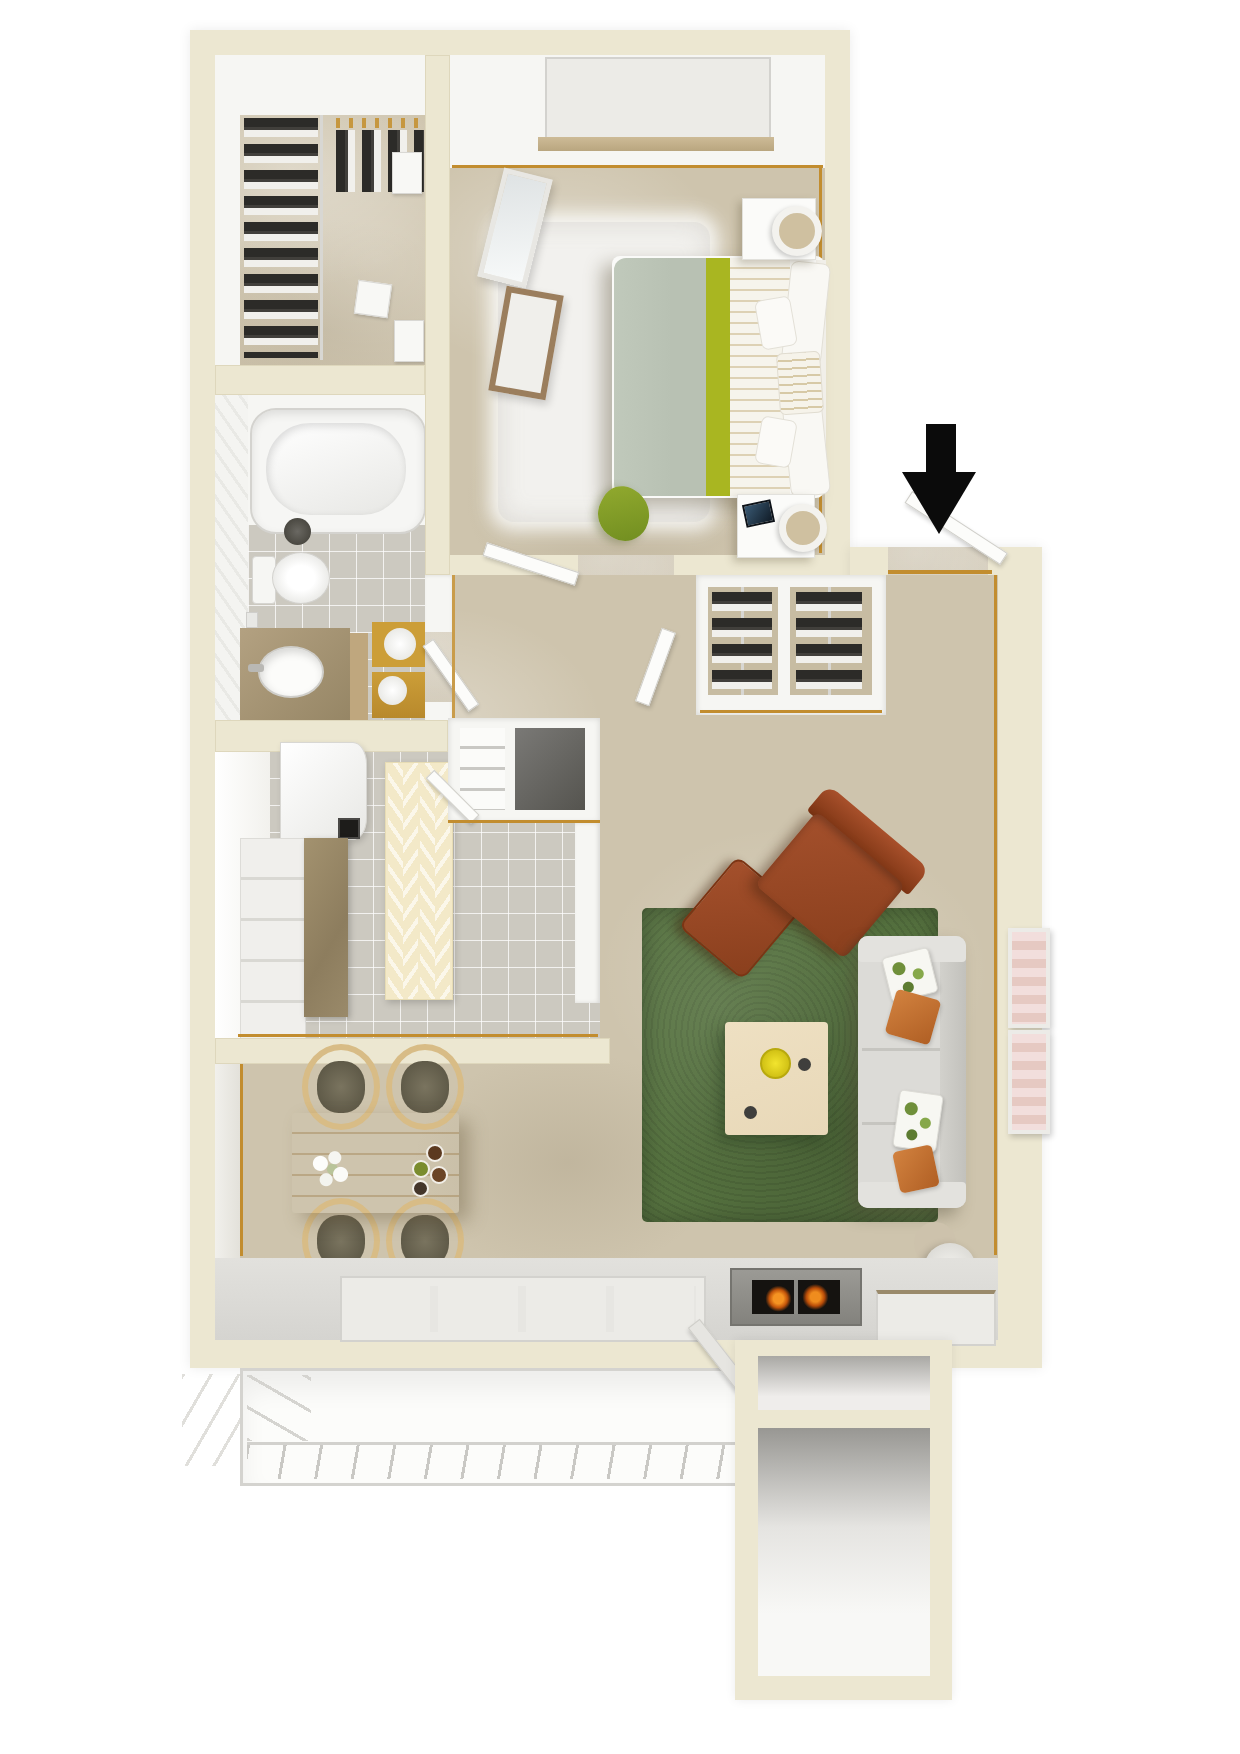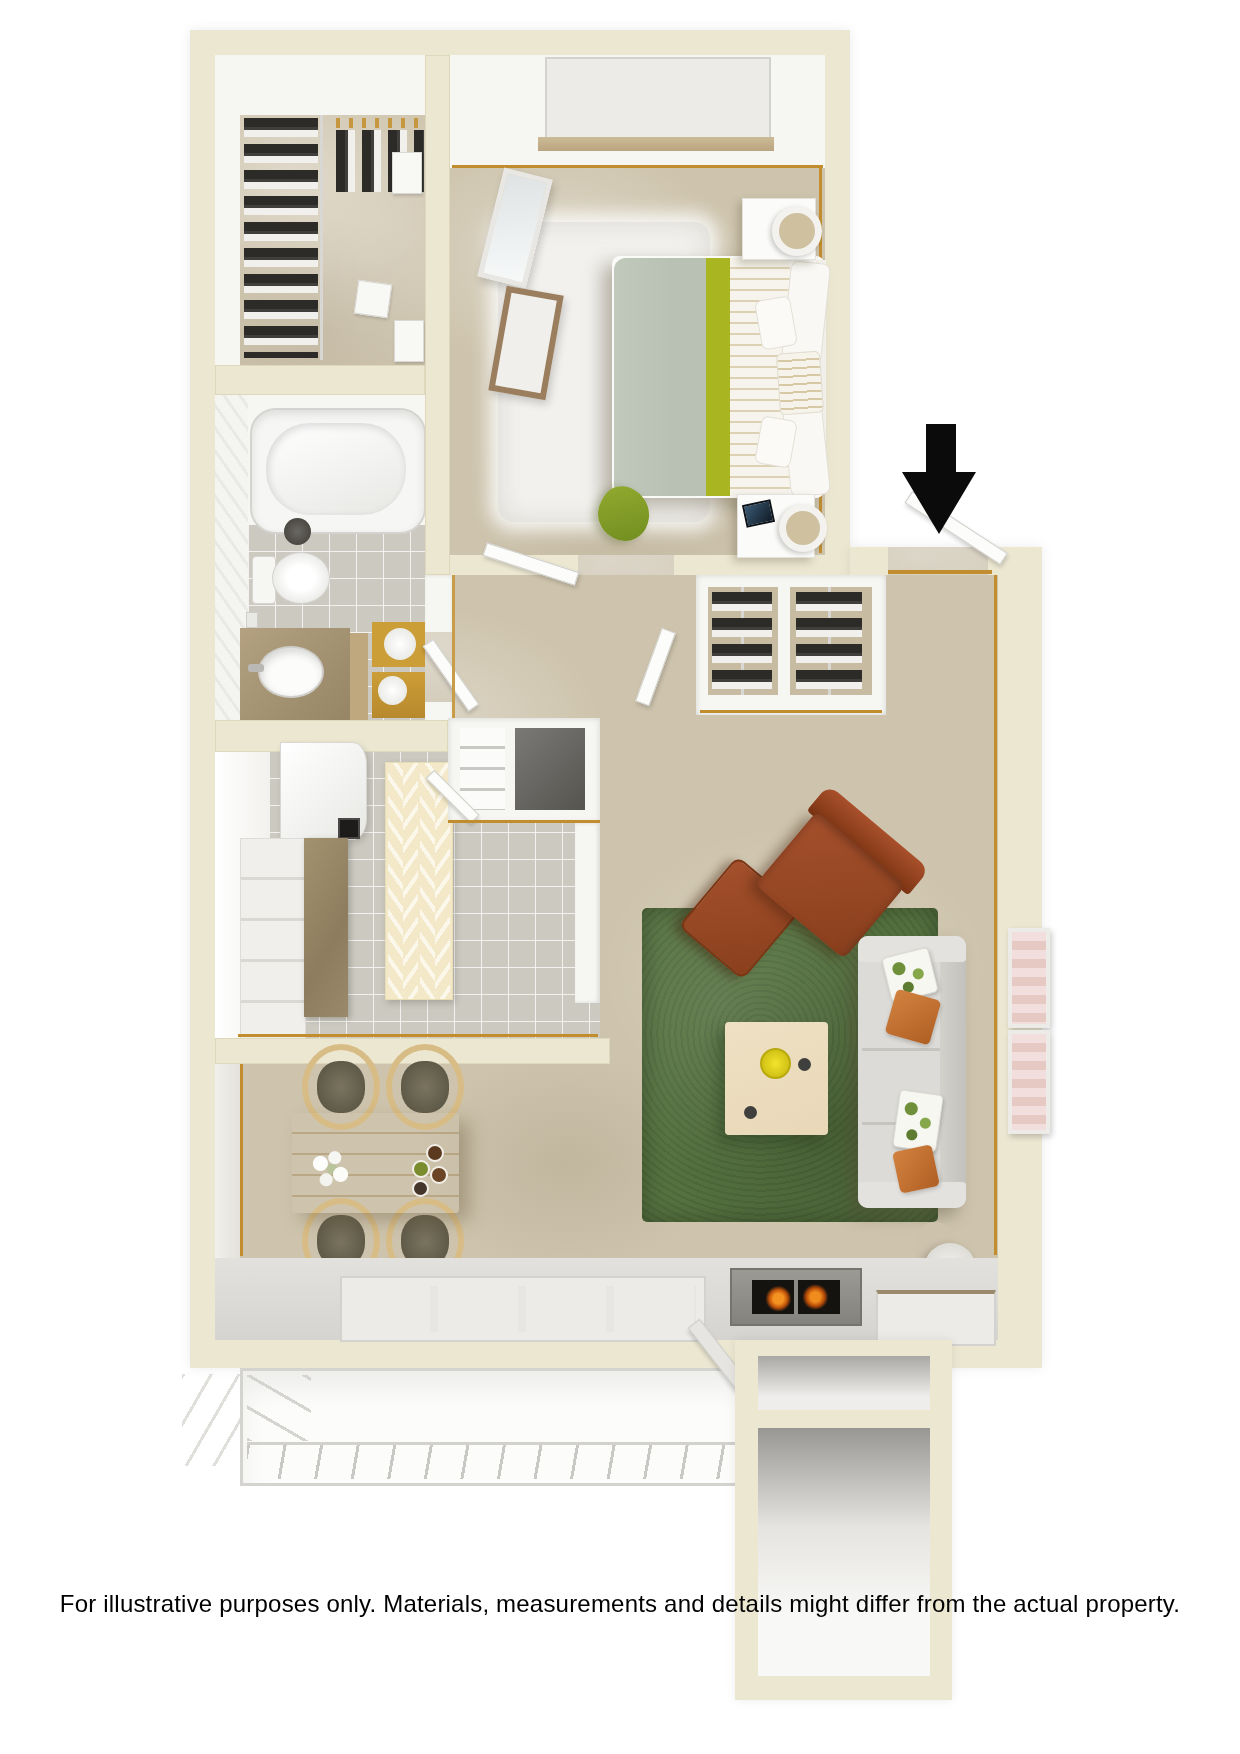--- a/index.html
+++ b/index.html
@@ -234,15 +234,14 @@
   <div class="abs" style="left:240px;top:1368px;width:518px;height:112px;background:#fcfcfa;border:3px solid #d4d3cf;box-shadow:inset 0 18px 26px rgba(0,0,0,.06)">
     <div class="abs" style="left:4px;top:4px;width:64px;height:66px;background:repeating-linear-gradient(30deg,#d5d4d0 0 3px,transparent 3px 28px)"></div>
     <div class="abs" style="left:4px;right:4px;bottom:4px;height:34px;border-top:3px solid #d2d1cd;background:repeating-linear-gradient(100deg,var(--railing,#c9c8c4) 0 3px,transparent 3px 36px)"></div>
     <div class="abs door" style="right:18px;top:8px;width:78px;height:13px;transform:rotate(52deg);transform-origin:right center;background:#e6e5e1"></div>
   </div>
 
   <div class="abs cream" style="left:735px;top:1340px;width:217px;height:360px;box-shadow:0 0 10px rgba(0,0,0,.08)"></div>
   <div class="abs" style="left:758px;top:1356px;width:172px;height:54px;background:linear-gradient(180deg,#a9a8a4,#efedeb 75%)"></div>
   <div class="abs" style="left:758px;top:1428px;width:172px;height:248px;background:linear-gradient(180deg,#989793,#e5e4e1 40%,#f8f8f6 75%)"></div>
 
-  <div class="disclaimer">For illustrative purposes only.  Materials, measurements and details might differ from the actual property.</div>
 
 </div>
 
 </body></html>

